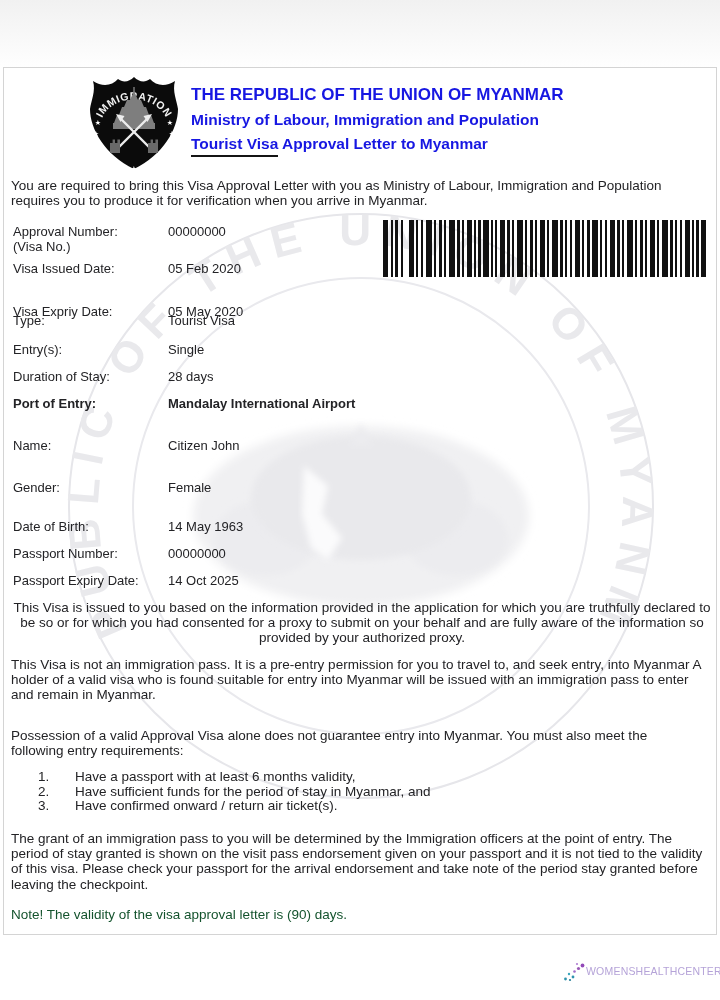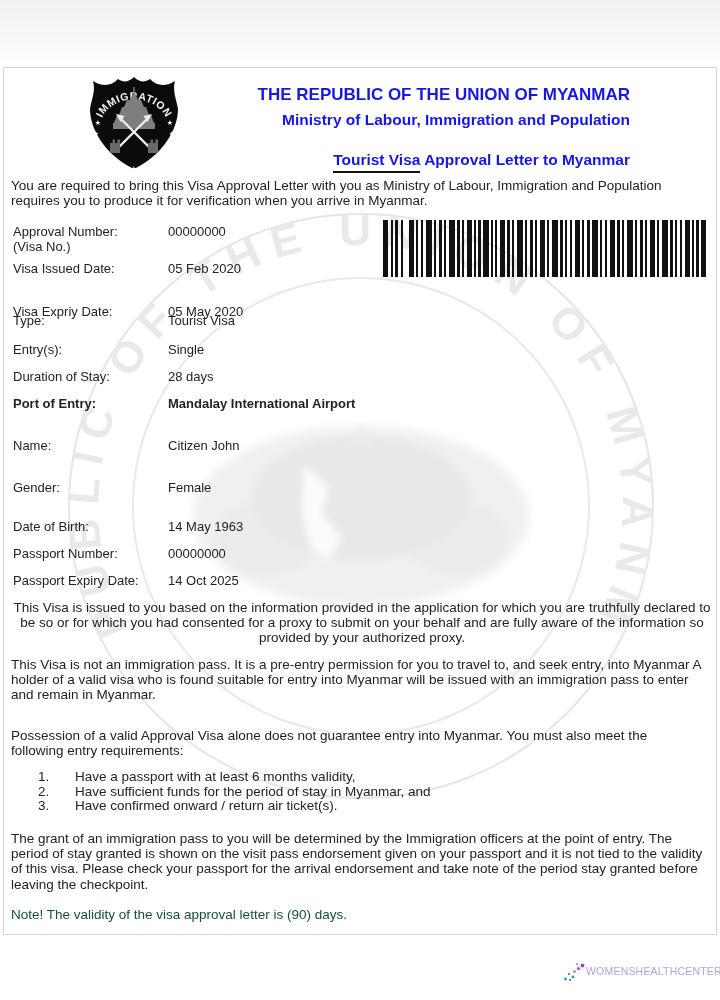--- a/index.html
+++ b/index.html
@@ -9,23 +9,23 @@
     font-family:"Liberation Sans","DejaVu Sans",sans-serif;
     color:#232326;
   }
   .page{
     position:absolute;left:3px;top:67px;width:712px;height:866px;
     background:#fff;border:1px solid #d4d4d4;
   }
   .wm{position:absolute;left:0;top:0;width:712px;height:864px;z-index:0;pointer-events:none;}
   .content{position:absolute;inset:0;z-index:1;}
   .emblem{position:absolute;left:82px;top:7px;width:96px;height:96px;}
-  .hdr{position:absolute;left:176px;top:17px;width:450px;text-align:right;color:#1717e2;}
+  .hdr{position:absolute;left:187px;top:17px;width:450px;text-align:left;color:#1717e2;}
   .hdr .t1{font-size:17px;font-weight:bold;margin:0 0 6px 0;}
-  .hdr .t2{font-size:15.5px;font-weight:bold;margin:0 0 22px 0;}
+  .hdr .t2{font-size:15.5px;font-weight:bold;margin:0 0 6px 0;}
   .hdr .t3{font-size:15.5px;font-weight:bold;margin:0;}
   .hdr .t3 .und{border-bottom:2.5px solid #141414;padding-bottom:3px;}
   .para{position:absolute;left:7px;font-size:13.5px;line-height:15px;color:#232326;}
   .frow{position:absolute;left:9px;width:695px;font-size:13px;}
   .flabel{display:inline-block;width:155px;vertical-align:top;line-height:15px;}
   .fvalue{position:absolute;left:155px;top:0;}
   .barcode{position:absolute;left:379px;top:152px;width:323px;height:57px;}
   .reqs{position:absolute;left:34px;top:702px;font-size:13.5px;line-height:14.6px;}
   .reqrow{display:flex;}
   .reqnum{width:37px;}

